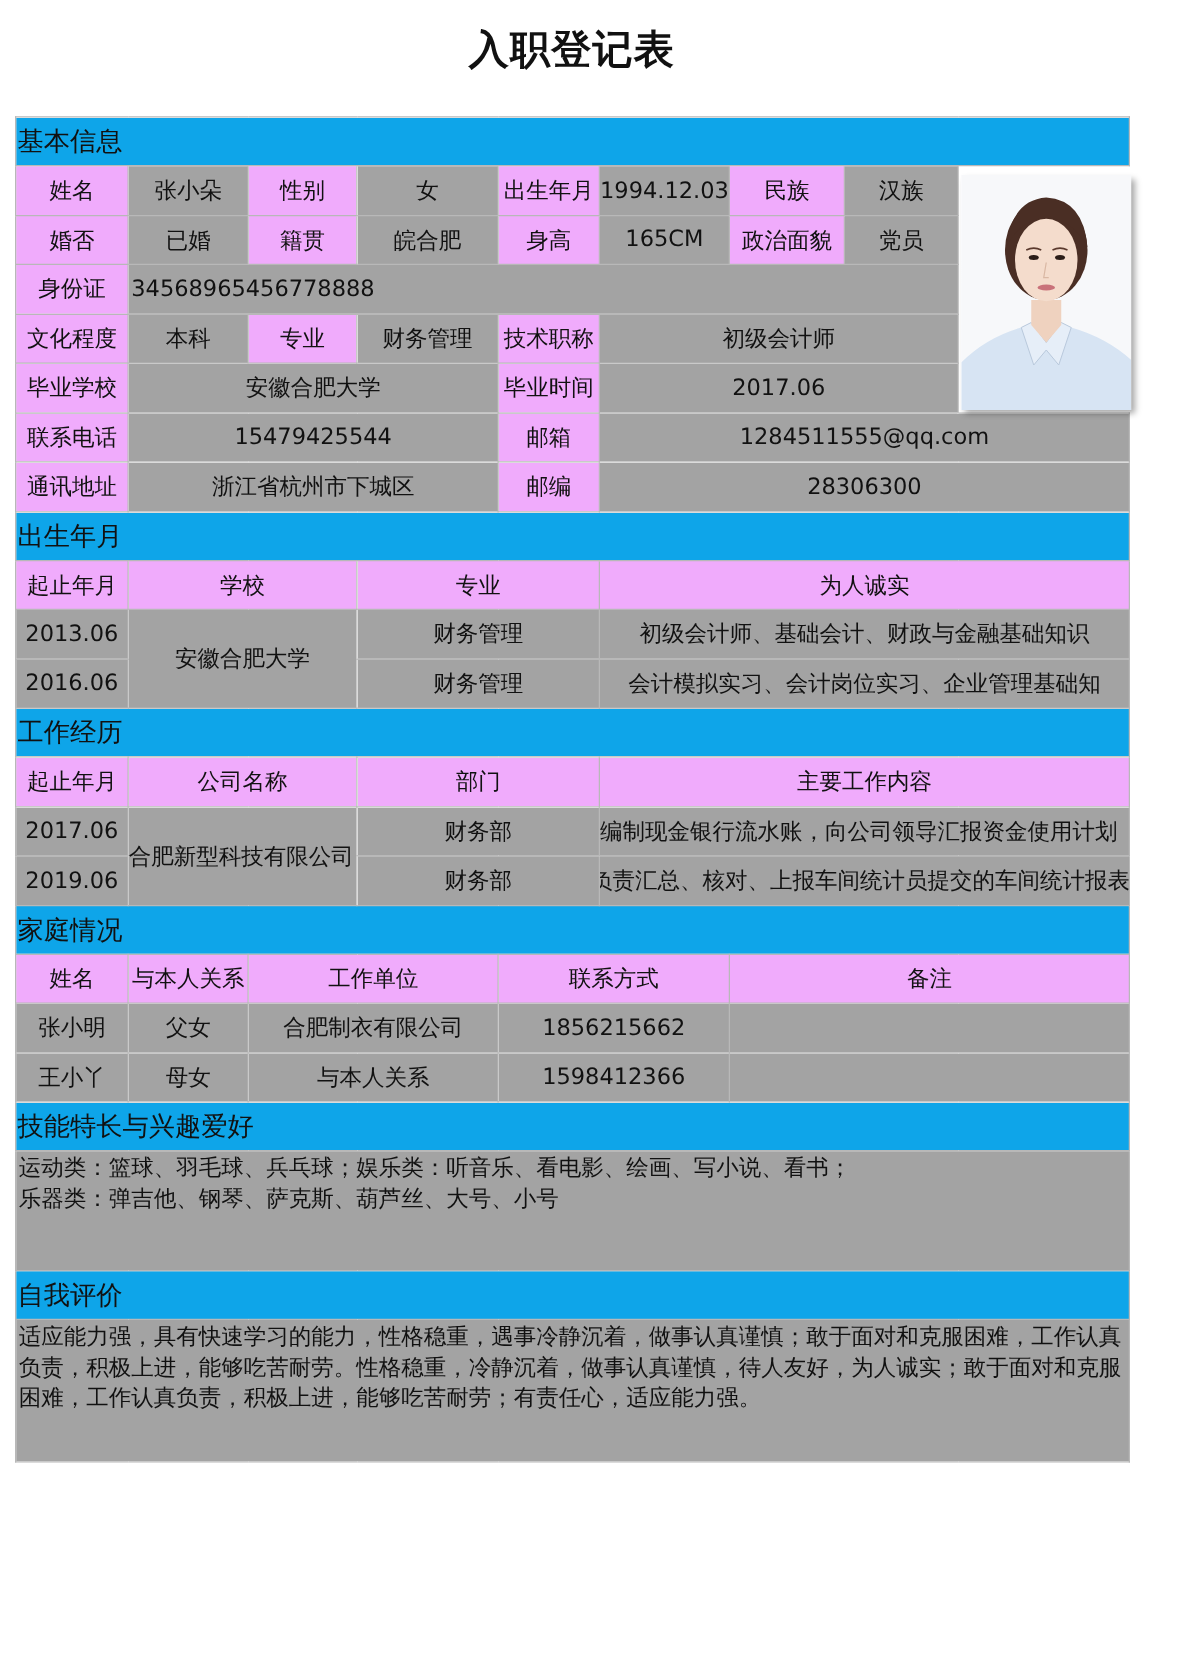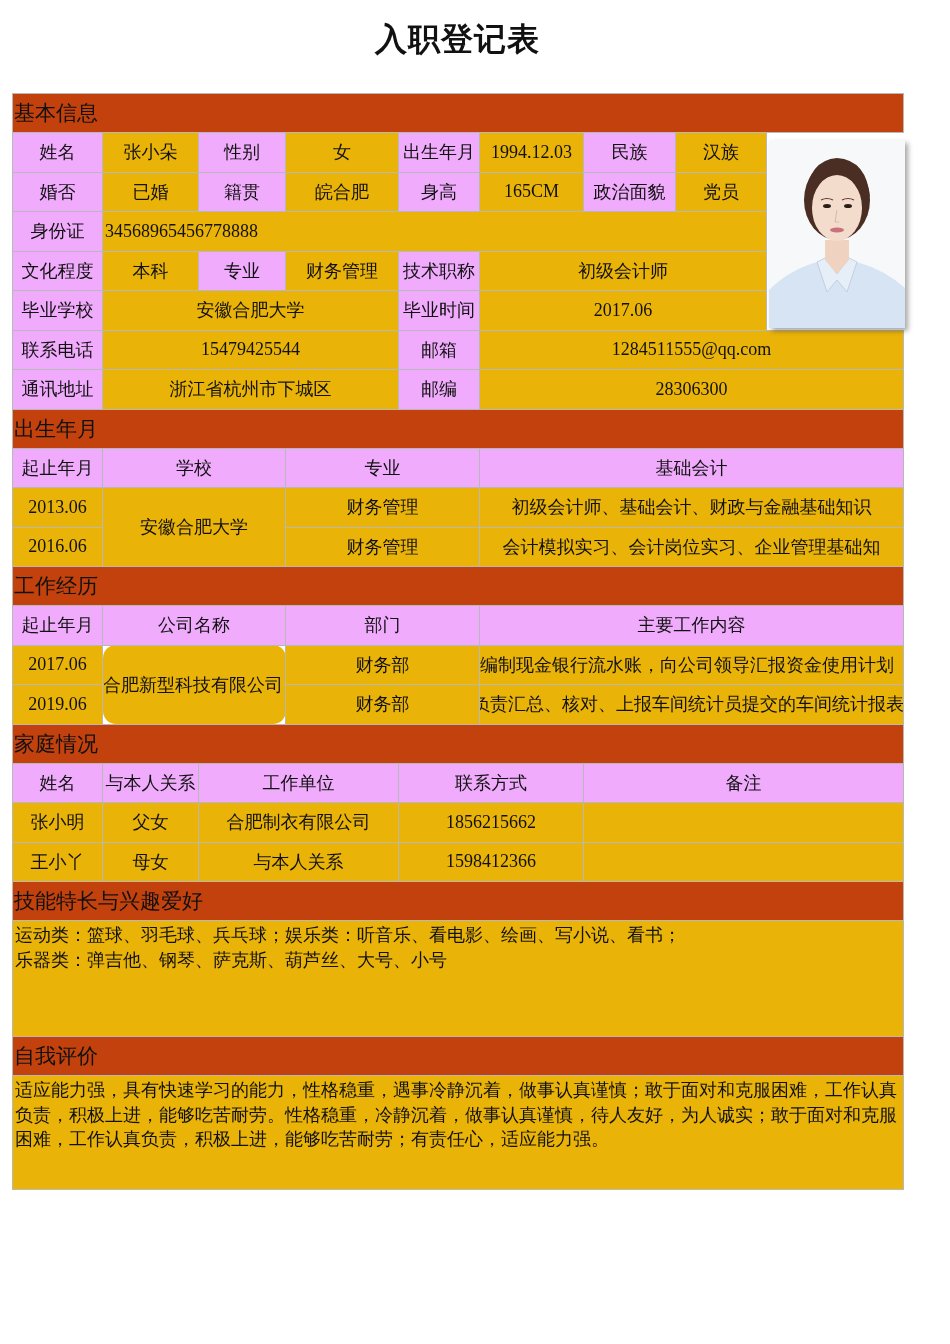--- a/index.html
+++ b/index.html
@@ -2,23 +2,23 @@
 <html><head>
 <meta charset="utf-8">
 <style>
   * { box-sizing: border-box; margin: 0; padding: 0; }
   body { width: 950px; height: 1344px; background: #ffffff; font-family: "DejaVu Sans", "Liberation Sans", sans-serif; color: #111; position: relative; overflow: hidden; }
   .title { position: absolute; left: 0; top: 18px; width: 915px; text-align: center; font-size: 32px; font-weight: bold; letter-spacing: 1px; }
   .sheet { position: absolute; left: 12px; top: 93px; width: 891px; }
   table { border-collapse: collapse; table-layout: fixed; width: 891px; }
   td { border: 1px solid #b8b8b8; height: 39.5px; font-size: 18px; text-align: center; vertical-align: middle; white-space: nowrap; overflow: hidden; padding: 0; }
   td.lbl { background: #f0abfc; }
-  td.val { background: #eab308; font-family: Liberation Serif, serif; }
+  td.val { background: #a3a3a3; }
   td.left { text-align: left; padding-left: 2px; }
-  td.sec { background: #c2410c; text-align: left; font-size: 21px; padding-left: 1px; height: 39px; }
+  td.sec { background: #0ea5e9; text-align: left; font-size: 21px; padding-left: 1px; height: 39px; }
   td.clip { text-overflow: clip; text-align: left; }
   td.text-block { text-align: left; vertical-align: top; white-space: normal; padding: 2px 2px; line-height: 24.5px; font-size: 18px; }
   td.photo-cell { background: #fff; border-left: 1px solid #b8b8b8; border-right: none; border-bottom: none; border-top: 1px solid #b8b8b8; }
   .photo { position: absolute; left: 757px; top: 47px; width: 136px; height: 188px; background: linear-gradient(180deg, #fafbfd 0%, #f4f6f9 100%); box-shadow: 3px 3px 5px rgba(0,0,0,0.35); overflow: hidden; }
   .photo svg { display: block; }
 </style>
 </head>
 <body>
 
 <div class="title">入职登记表</div>
@@ -93,21 +93,21 @@
       <td class="val" colspan="4">28306300</td>
     </tr>
 
     <tr>
           <td class="sec" colspan="9">出生年月</td>
         </tr>
     <tr>
       <td class="lbl">起止年月</td>
       <td class="lbl" colspan="2">学校</td>
       <td class="lbl" colspan="2">专业</td>
-      <td class="lbl" colspan="4">基础会计</td>
+      <td class="lbl" colspan="4">为人诚实</td>
     </tr>
     <tr>
       <td class="val">2013.06</td>
       <td class="val" colspan="2" rowspan="2">安徽合肥大学</td>
       <td class="val" colspan="2">财务管理</td>
       <td class="val" colspan="4">初级会计师、基础会计、财政与金融基础知识</td>
     </tr>
     <tr>
       <td class="val">2016.06</td>
       <td class="val" colspan="2">财务管理</td>
@@ -118,21 +118,21 @@
           <td class="sec" colspan="9">工作经历</td>
         </tr>
     <tr>
       <td class="lbl">起止年月</td>
       <td class="lbl" colspan="2">公司名称</td>
       <td class="lbl" colspan="2">部门</td>
       <td class="lbl" colspan="4">主要工作内容</td>
     </tr>
     <tr>
       <td class="val">2017.06</td>
-      <td class="val" colspan="2" rowspan="2" style="text-align:left;border-radius:13px;">合肥新型科技有限公司</td>
+      <td class="val" colspan="2" rowspan="2" style="text-align:left;">合肥新型科技有限公司</td>
       <td class="val" colspan="2">财务部</td>
       <td class="val clip" colspan="4">编制现金银行流水账，向公司领导汇报资金使用计划</td>
     </tr>
     <tr>
       <td class="val">2019.06</td>
       <td class="val" colspan="2">财务部</td>
       <td class="val" colspan="4" style="text-align:left;position:relative;">
         <span style="position:absolute;left:-8px;top:50%;transform:translateY(-50%);white-space:nowrap;">负责汇总、核对、上报车间统计员提交的车间统计报表</span>
       </td>
     </tr>
@@ -159,21 +159,21 @@
       <td class="val">母女</td>
       <td class="val" colspan="2">与本人关系</td>
       <td class="val" colspan="2">1598412366</td>
       <td class="val" colspan="3"></td>
     </tr>
 
     <tr>
           <td class="sec" colspan="9">技能特长与兴趣爱好</td>
         </tr>
     <tr>
-      <td class="val text-block" colspan="9" style="height:116px;">
+      <td class="val text-block" colspan="9" style="height:96px;">
         <div>运动类：篮球、羽毛球、兵乓球；娱乐类：听音乐、看电影、绘画、写小说、看书；</div>
         <div>乐器类：弹吉他、钢琴、萨克斯、葫芦丝、大号、小号</div>
       </td>
     </tr>
 
     <tr>
           <td class="sec" colspan="9">自我评价</td>
         </tr>
     <tr>
       <td class="val text-block" colspan="9" style="height:114px;">适应能力强，具有快速学习的能力，性格稳重，遇事冷静沉着，做事认真谨慎；敢于面对和克服困难，工作认真负责，积极上进，能够吃苦耐劳。性格稳重，冷静沉着，做事认真谨慎，待人友好，为人诚实；敢于面对和克服困难，工作认真负责，积极上进，能够吃苦耐劳；有责任心，适应能力强。</td>

